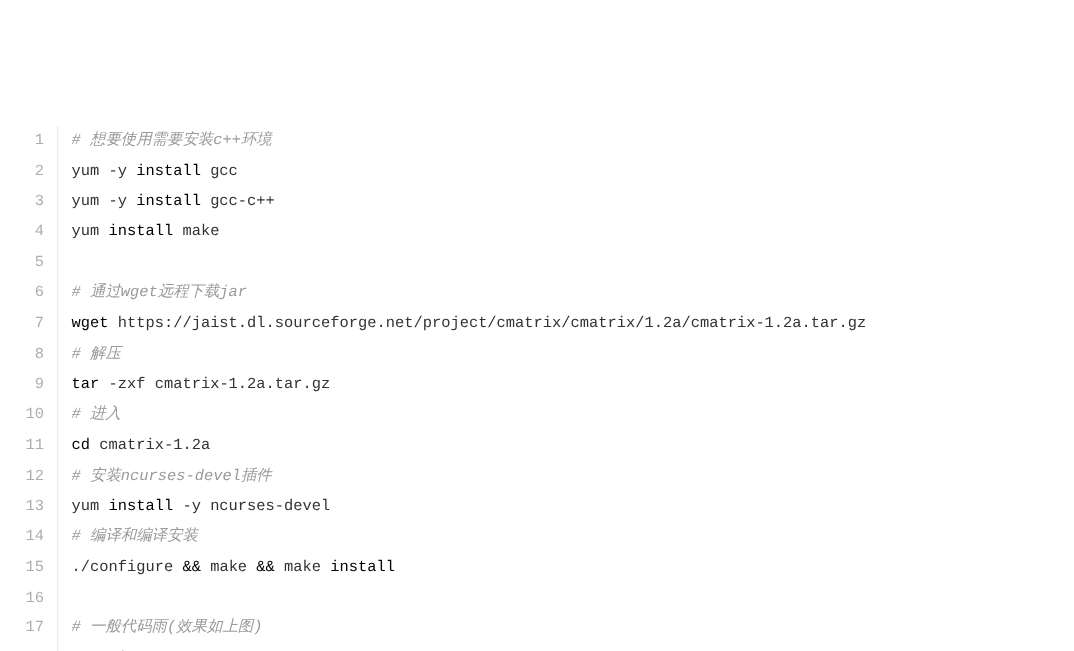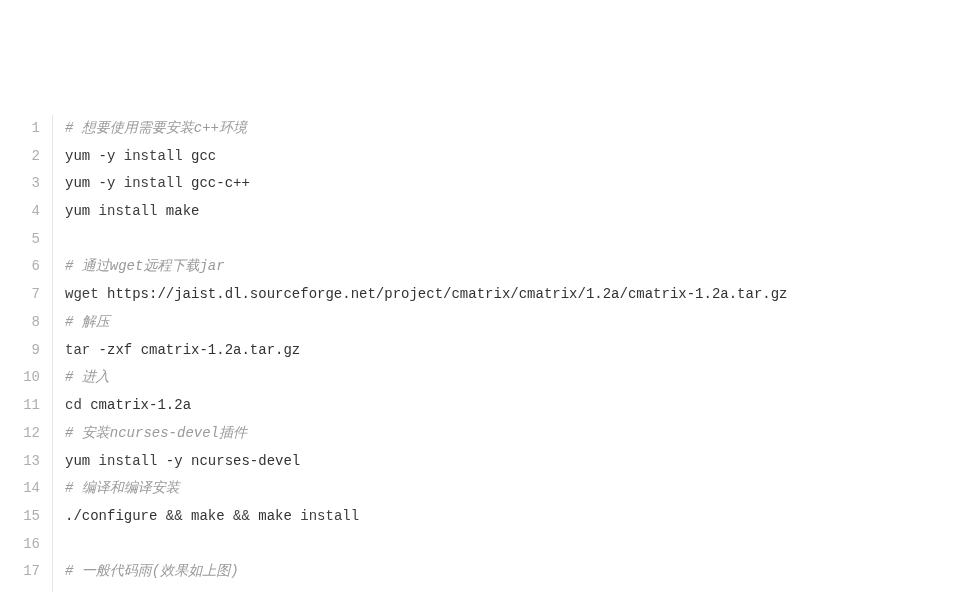--- a/index.html
+++ b/index.html
@@ -24,21 +24,21 @@
     user-select: none;
     border-right: 1px solid #e5e5e5;
     flex: 0 0 auto;
     font-size: 14px;
   }
   .code {
     padding-left: 12px;
     flex: 1 1 auto;
   }
   .tok-comment { color: #9a9a9a; font-style: italic; }
-  .tok-kw      { color: #404040; }
+  .tok-kw      { color: #000000; }
   .tok-plain   { color: #333333; font-family: Liberation Mono, monospace; }
 </style>
 </head>
 <body>
 
 
 
 <div id="code-block"><div class="line"><span class="gutter">1</span><span class="code"><span class="tok-comment"># 想要使用需要安装c++环境</span></span></div><div class="line"><span class="gutter">2</span><span class="code"><span class="tok-plain">yum -y </span><span class="tok-kw">install</span><span class="tok-plain"> gcc</span></span></div><div class="line"><span class="gutter">3</span><span class="code"><span class="tok-plain">yum -y </span><span class="tok-kw">install</span><span class="tok-plain"> gcc-c++</span></span></div><div class="line"><span class="gutter">4</span><span class="code"><span class="tok-plain">yum </span><span class="tok-kw">install</span><span class="tok-plain"> make</span></span></div><div class="line"><span class="gutter">5</span><span class="code"><span class="tok-plain"></span></span></div><div class="line"><span class="gutter">6</span><span class="code"><span class="tok-comment"># 通过wget远程下载jar</span></span></div><div class="line"><span class="gutter">7</span><span class="code"><span class="tok-kw">wget</span><span class="tok-plain"> https://jaist.dl.sourceforge.net/project/cmatrix/cmatrix/1.2a/cmatrix-1.2a.tar.gz</span></span></div><div class="line"><span class="gutter">8</span><span class="code"><span class="tok-comment"># 解压</span></span></div><div class="line"><span class="gutter">9</span><span class="code"><span class="tok-kw">tar</span><span class="tok-plain"> -zxf cmatrix-1.2a.tar.gz</span></span></div><div class="line"><span class="gutter">10</span><span class="code"><span class="tok-comment"># 进入</span></span></div><div class="line"><span class="gutter">11</span><span class="code"><span class="tok-kw">cd</span><span class="tok-plain"> cmatrix-1.2a</span></span></div><div class="line"><span class="gutter">12</span><span class="code"><span class="tok-comment"># 安装ncurses-devel插件</span></span></div><div class="line"><span class="gutter">13</span><span class="code"><span class="tok-plain">yum </span><span class="tok-kw">install</span><span class="tok-plain"> -y ncurses-devel</span></span></div><div class="line"><span class="gutter">14</span><span class="code"><span class="tok-comment"># 编译和编译安装</span></span></div><div class="line"><span class="gutter">15</span><span class="code"><span class="tok-plain">./configure </span><span class="tok-kw">&amp;&amp;</span><span class="tok-plain"> make </span><span class="tok-kw">&amp;&amp;</span><span class="tok-plain"> make </span><span class="tok-kw">install</span></span></div><div class="line"><span class="gutter">16</span><span class="code"><span class="tok-plain"></span></span></div><div class="line"><span class="gutter">17</span><span class="code"><span class="tok-comment"># 一般代码雨(效果如上图)</span></span></div><div class="line"><span class="gutter">18</span><span class="code"><span class="tok-plain">cmatrix</span></span></div></div>
 
 

